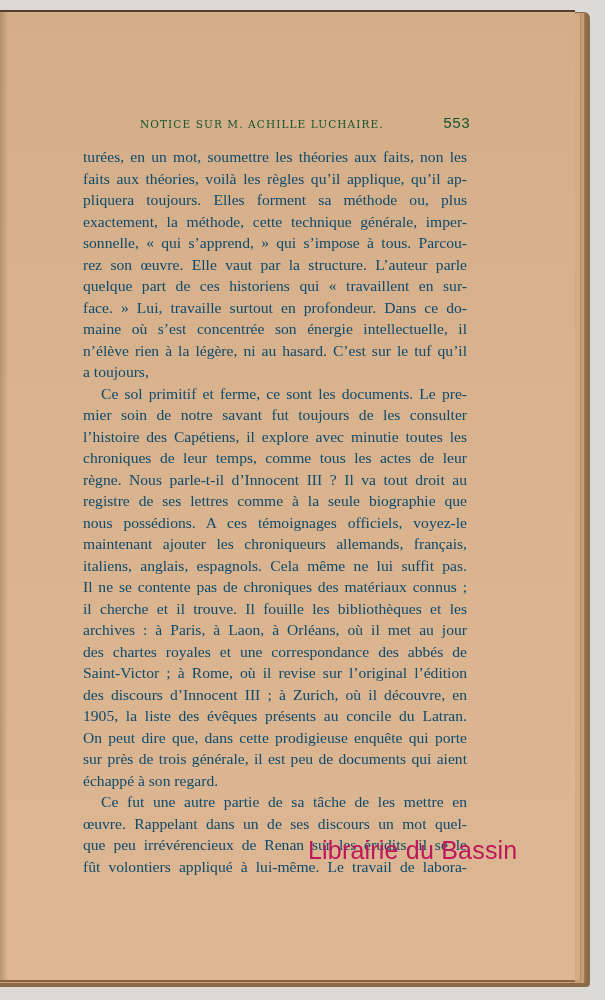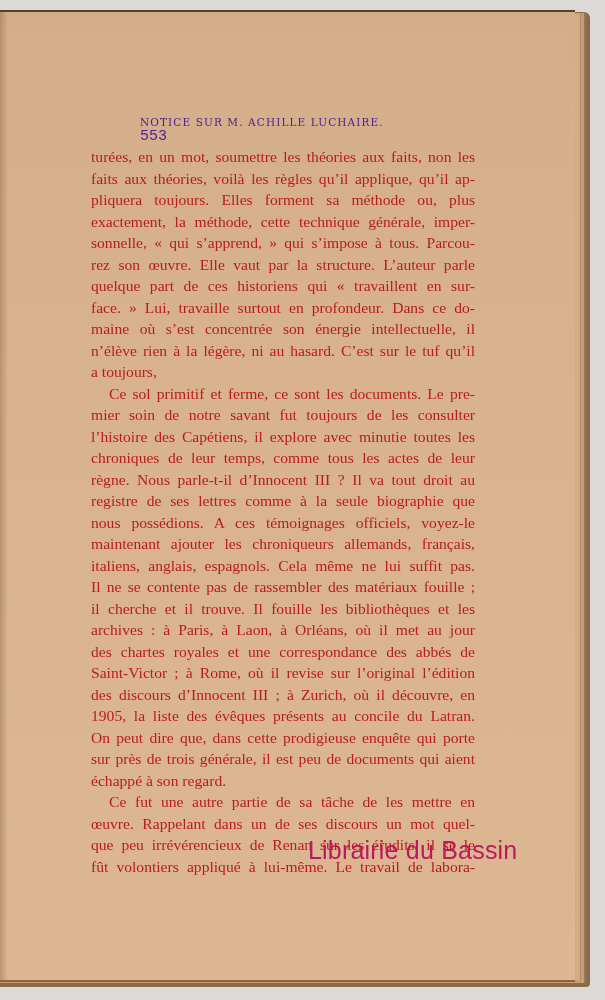--- a/index.html
+++ b/index.html
@@ -26,33 +26,32 @@
     border-top: 2px solid #5a3c2a;
     border-bottom: 2px solid #8a6243;
   }
   .page::after {
     content: ""; position: absolute; left: 0; top: 0; width: 8px; height: 100%;
     background: linear-gradient(90deg, rgba(120,85,55,0.35), rgba(120,85,55,0));
   }
   .running-head {
     position: absolute; left: 140px; top: 116px; width: 330px;
     display: flex; justify-content: space-between; align-items: baseline;
-    color: #4c1d95;
-    flex-direction: column;
+    color: #14532d;
   }
   .running-title {
     font-size: 10.5px; letter-spacing: 1.1px; font-family: "DejaVu Serif", serif;
   }
   .page-number {
     font-size: 15px; font-family: Liberation Mono, monospace;
   }
   .body-text {
-    position: absolute; left: 91px; top: 146px; width: 384px;
+    position: absolute; left: 83px; top: 146px; width: 384px;
     font-family: "Liberation Serif", serif;
-    font-size: 15.6px; line-height: 21.5px; color: #b91c1c;
+    font-size: 15.6px; line-height: 21.5px; color: #0c4a6e;
   }
   .line {
     display: block; white-space: nowrap;
     text-align: justify; text-align-last: justify;
     height: 21.5px;
   }
   .line.last { text-align-last: left; }
   .line.indent { padding-left: 18px; }
   .watermark {
     position: absolute; left: 308px; top: 836px;
@@ -89,21 +88,21 @@
     <span class="line last">a toujours,</span>
     <span class="line indent">Ce sol primitif et ferme, ce sont les documents. Le pre-</span>
     <span class="line">mier soin de notre savant fut toujours de les consulter</span>
     <span class="line">l’histoire des Capétiens, il explore avec minutie toutes les</span>
     <span class="line">chroniques de leur temps, comme tous les actes de leur</span>
     <span class="line">règne. Nous parle-t-il d’Innocent III ? Il va tout droit au</span>
     <span class="line">registre de ses lettres comme à la seule biographie que</span>
     <span class="line">nous possédions. A ces témoignages officiels, voyez-le</span>
     <span class="line">maintenant ajouter les chroniqueurs allemands, français,</span>
     <span class="line">italiens, anglais, espagnols. Cela même ne lui suffit pas.</span>
-    <span class="line">Il ne se contente pas de rassembler des matériaux fouille ;</span>
+    <span class="line">Il ne se contente pas de chroniques des matériaux connus ;</span>
     <span class="line">il cherche et il trouve. Il fouille les bibliothèques et les</span>
     <span class="line">archives : à Paris, à Laon, à Orléans, où il met au jour</span>
     <span class="line">des chartes royales et une correspondance des abbés de</span>
     <span class="line">Saint-Victor ; à Rome, où il revise sur l’original l’édition</span>
     <span class="line">des discours d’Innocent III ; à Zurich, où il découvre, en</span>
     <span class="line">1905, la liste des évêques présents au concile du Latran.</span>
     <span class="line">On peut dire que, dans cette prodigieuse enquête qui porte</span>
     <span class="line">sur près de trois générale, il est peu de documents qui aient</span>
     <span class="line last">échappé à son regard.</span>
     <span class="line indent">Ce fut une autre partie de sa tâche de les mettre en</span>

